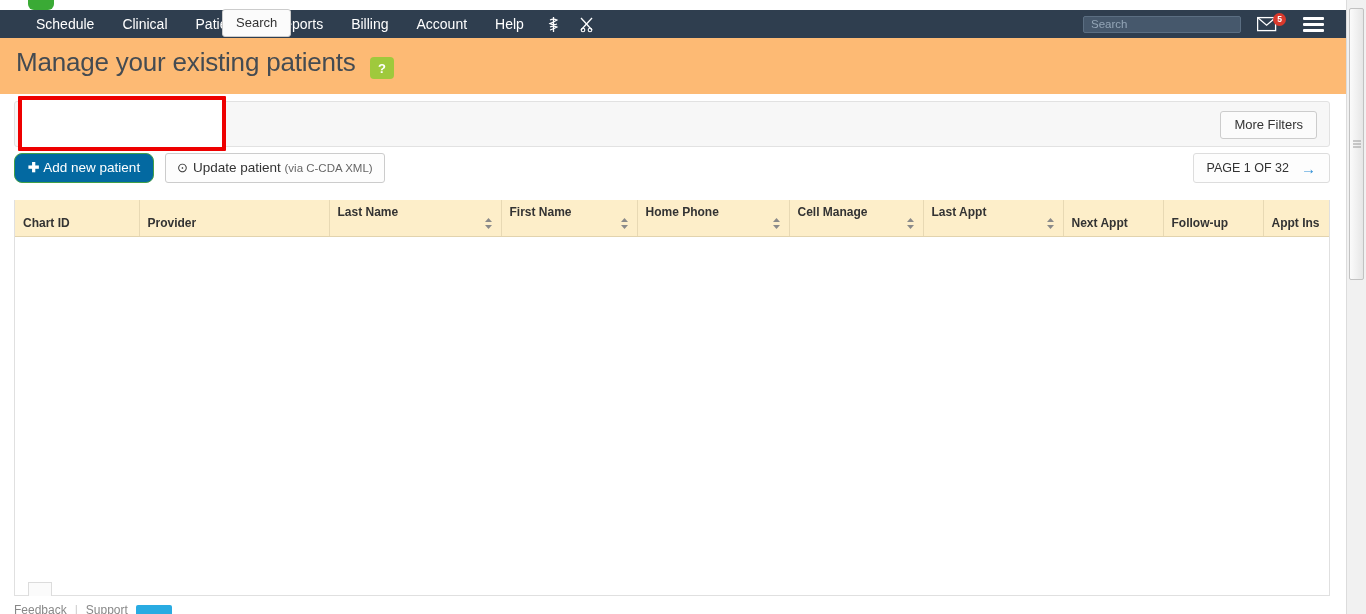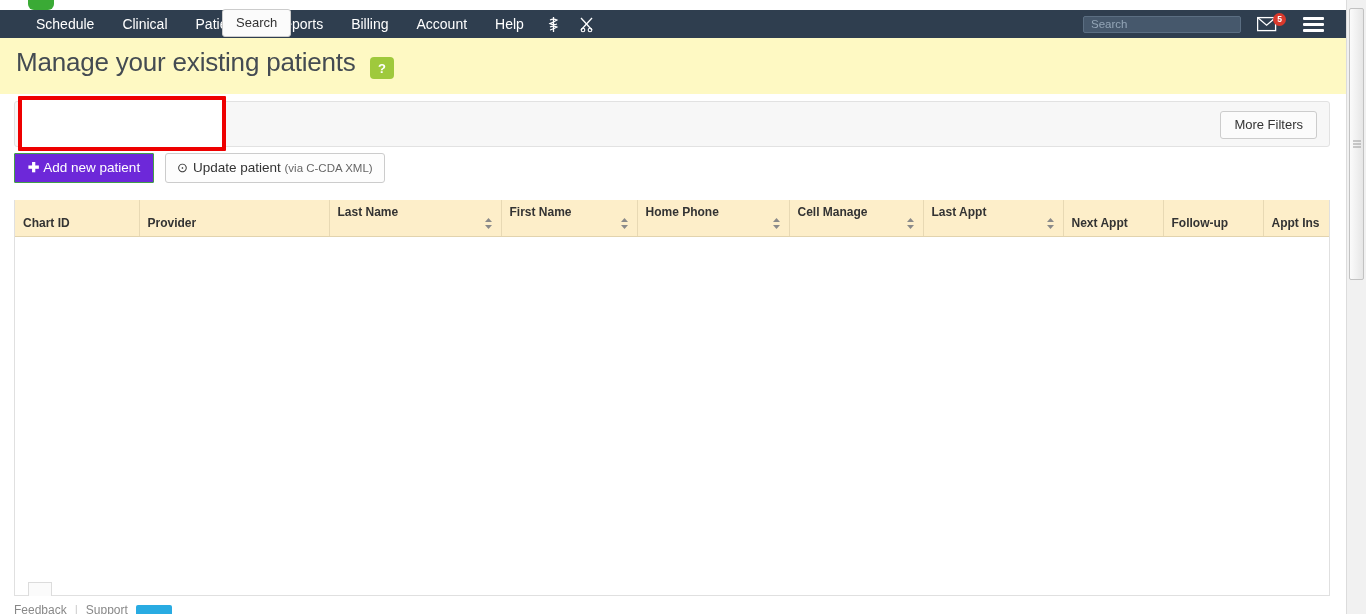--- a/index.html
+++ b/index.html
@@ -55,21 +55,21 @@
     border-radius: 50%; width: 13px; height: 13px;
     display: flex; align-items: center; justify-content: center;
     font-weight: bold; line-height: 1;
   }
   .hamburger { display: flex; flex-direction: column; gap: 3px; padding: 0 8px; cursor: pointer; }
   .hamburger span { display: block; width: 21px; height: 3px; background: #fff; border-radius: 1px; }
 
   
   .page-head {
     position: absolute; top: 38px; left: 0; width: 1346px; height: 56px;
-    background: #fef9c3;
+    background: #fdba74;
   }
   .page-title {
     position: absolute; left: 16px; top: 9px;
     font-size: 26px; color: #444b52; font-weight: normal;
     letter-spacing: -0.2px;
   }
   .help-badge {
     position: absolute; left: 370px; top: 57px;
     width: 24px; height: 22px; border-radius: 4px;
     background: #9fc93c; color: #fff;
@@ -114,21 +114,21 @@
     line-height: 16px;
   }
   .search-btn { position: absolute; left: 222px; top: 9px; z-index: 6; }
   .more-filters-btn { position: absolute; right: 12px; top: 9px; }
 
   
   .action-row {
     position: absolute; top: 153px; left: 14px; width: 1316px; height: 32px;
   }
   .btn-green {
-    background: #6d28d9; border: 1px solid #43a047; border-radius: 1px;
+    background: #0369a1; border: 1px solid #43a047; border-radius: 8px;
     color: #ffffff; font-size: 13.5px; padding: 6px 13px;
     font-family: "Liberation Sans", sans-serif; cursor: pointer;
     position: absolute; left: 0; top: 0; line-height: 16px; text-align: center;
   }
   .btn-update {
     background: #fdfdfd; border: 1px solid #cccccc; border-radius: 3px;
     color: #333333; font-size: 13.5px; padding: 6px 11px;
     font-family: "Liberation Sans", sans-serif; cursor: pointer;
     position: absolute; left: 151px; top: 0; line-height: 16px;
     white-space: nowrap;
@@ -271,20 +271,24 @@
 <div class="red-highlight"></div>
 <button class="btn-grey search-btn">Search</button>
 
 <div class="action-row">
   <button class="btn-green">
     <span class="plus-glyph">✚</span><span>Add new patient</span>
   </button>
   <button class="btn-update">
     <span class="clock-glyph">⊙</span><span>Update patient</span> <span class="sub">(via C-CDA XML)</span>
   </button>
+  <div class="pager">
+    <span>PAGE 1 OF 32</span>
+    <span class="pager-arrow">→</span>
+  </div>
 </div>
 
 <div class="table-wrap">
   <table>
     <colgroup>
       <col style="width:124px">
         <col style="width:190px">
         <col style="width:172px">
       <col style="width:136px">
         <col style="width:152px">

